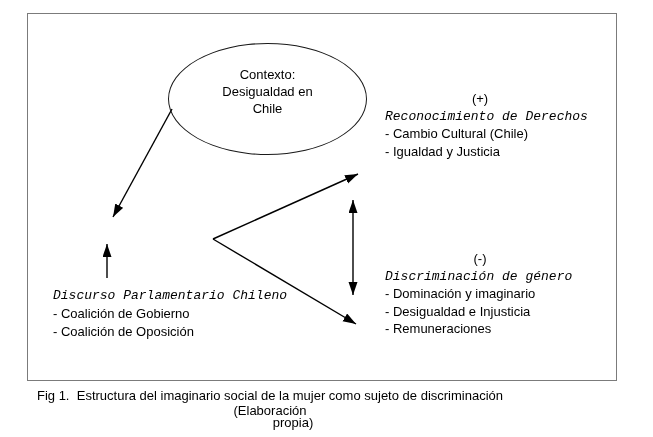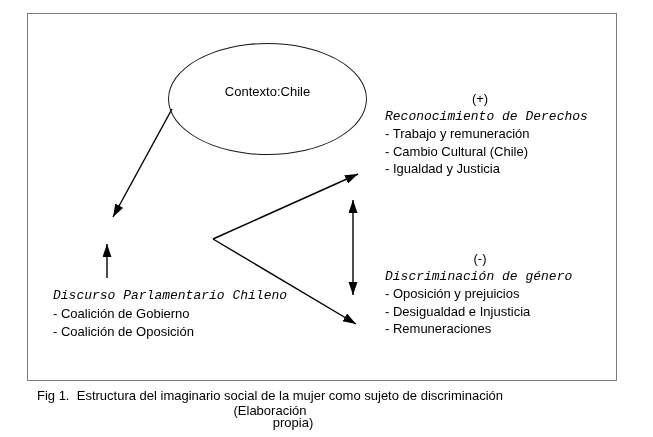--- a/index.html
+++ b/index.html
@@ -30,21 +30,21 @@
   .ellipse {
     position: absolute;
     left: 168px;
     top: 43px;
     width: 199px;
     height: 112px;
     border: 1.5px solid #1a1a1a;
     border-radius: 50%;
     box-sizing: border-box;
     display: flex;
-    flex-direction: row;
+    flex-direction: column;
     align-items: center;
     justify-content: center;
     padding-bottom: 16px;
     text-align: center;
     line-height: 17px;
   }
   .label-block {
     position: absolute;
     line-height: 17.5px;
     white-space: nowrap;
@@ -97,36 +97,36 @@
     </defs>
     <line x1="172" y1="109" x2="113" y2="217" stroke="#000000" stroke-width="1.4" marker-end="url(#ah)"></line>
     <line x1="107" y1="278" x2="107" y2="244" stroke="#000000" stroke-width="1.4" marker-end="url(#ah)"></line>
     <line x1="213" y1="239" x2="358" y2="174" stroke="#000000" stroke-width="1.4" marker-end="url(#ah)"></line>
     <line x1="213" y1="239" x2="356" y2="324" stroke="#000000" stroke-width="1.4" marker-end="url(#ah)"></line>
     <line x1="353" y1="200" x2="353" y2="295" stroke="#000000" stroke-width="1.4" marker-start="url(#ah)" marker-end="url(#ah)"></line>
   </svg>
 
   <div class="ellipse">
     <div>Contexto:</div>
+    <div>Desigualdad en</div>
     <div>Chile</div>
   </div>
 
 
   <div class="label-block pos-block">
     <div class="sign">(+)</div>
     <div class="italic">Reconocimiento de Derechos</div>
-    <div>- Trabajo y remuneración</div>
     <div>- Cambio Cultural (Chile)</div>
     <div>- Igualdad y Justicia</div>
   </div>
 
   <div class="label-block neg-block">
     <div class="sign">(-)</div>
     <div class="italic">Discriminación de género</div>
-    <div>- Oposición y prejuicios</div>
+    <div>- Dominación y imaginario</div>
     <div>- Desigualdad e Injusticia</div>
     <div>- Remuneraciones</div>
   </div>
 
   <div class="label-block disc-block">
     <div class="italic">Discurso Parlamentario Chileno</div>
     <div>- Coalición de Gobierno</div>
     <div>- Coalición de Oposición</div>
   </div>
 

